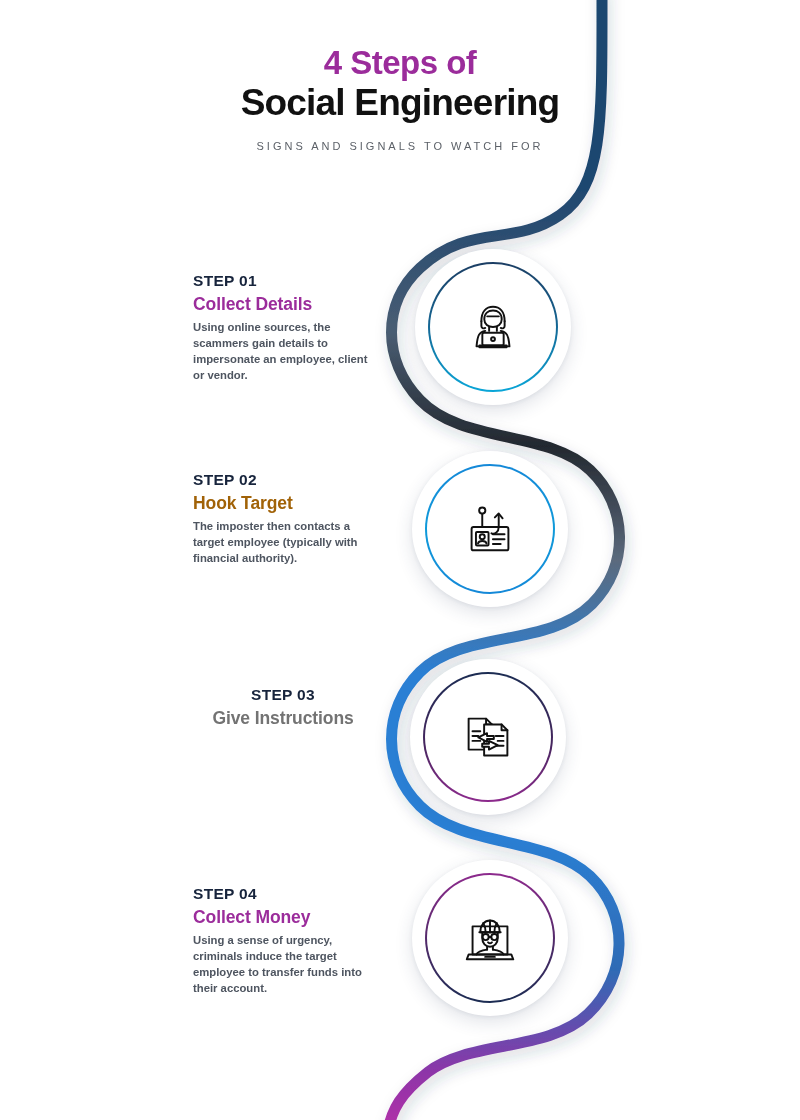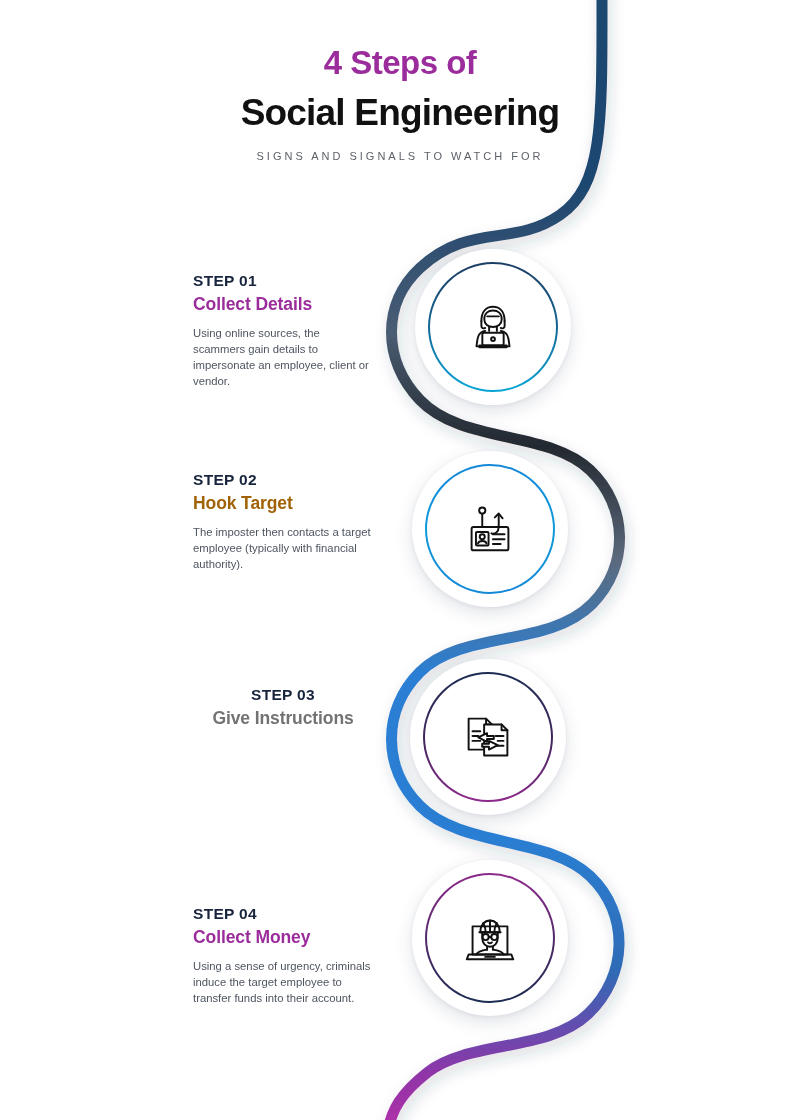--- a/index.html
+++ b/index.html
@@ -35,21 +35,21 @@
     font-size: 33px;
     font-weight: 800;
     letter-spacing: -0.5px;
     line-height: 1.15;
   }
   #title-line2 {
     font-size: 37px;
     font-weight: 800;
     letter-spacing: -0.8px;
     line-height: 1.15;
-    margin-top: 10px;
+    margin-top: 0;
   }
   #subtitle {
     margin-top: 16px;
     font-size: 11px;
     font-weight: 500;
     letter-spacing: 3.0px;
     color: #5c6168;
   }
 
   
@@ -62,24 +62,25 @@
     letter-spacing: 0.3px;
     color: #17243c;
   }
   .step-title {
     font-size: 17.5px;
     font-weight: 700;
     letter-spacing: -0.1px;
     margin-top: 4px;
   }
   .step-desc {
-    margin-top: 10px;
+    margin-top: 4px;
     font-size: 11.3px;
     line-height: 1.42;
     color: #4e5560;
+    font-weight: bold;
   }
 
   
   .badge {
     position: absolute;
     width: 156px; height: 156px;
     border-radius: 50%;
     background: #ffffff;
     box-shadow: 0 6px 18px rgba(40,60,90,0.14),
                 0 1px 4px rgba(40,60,90,0.08);
@@ -234,21 +235,21 @@
           <path d="M42 36 L48 36"></path>
           <path d="M40 41 L48 41"></path>
           <path d="M31 28 L22 32.5 L31 37 L31 34 L38 34 L38 31 L31 31 Z" fill="#ffffff"></path>
           <path d="M33 36 L42 40.5 L33 45 L33 42 L26 42 L26 39 L33 39 Z" fill="#ffffff"></path>
         </svg>
       </div>
     </div>
   </div>
 
   <div class="step">
-    <div class="step-text" style="left:193px; top:905px;">
+    <div class="step-text" style="left:193px; top:885px;">
       <div class="step-label">STEP 04</div>
       <div class="step-title" style="color:#9b2c9b;">Collect Money</div>
       <div class="step-desc">Using a sense of urgency, criminals induce the target employee to transfer funds into their account.</div>
     </div>
 
     <div class="badge" style="left:412px; top:860px;">
       <div class="badge-ring" style="background:linear-gradient(180deg,#8d2a8d 0%,#5a2a6e 45%,#1b2c52 100%);">
         <div class="ring-mask"></div>
       </div>
       <div class="badge-icon">

